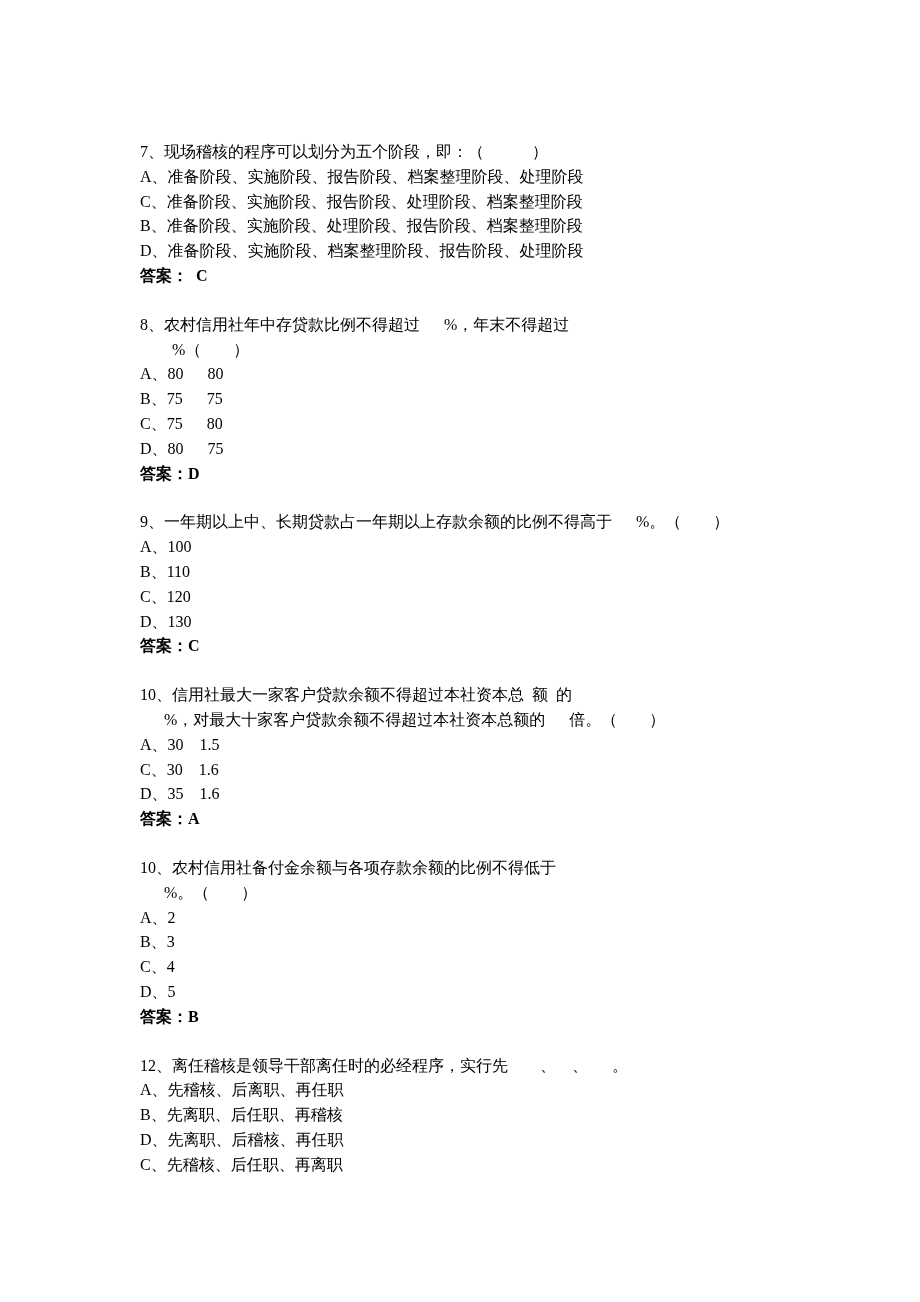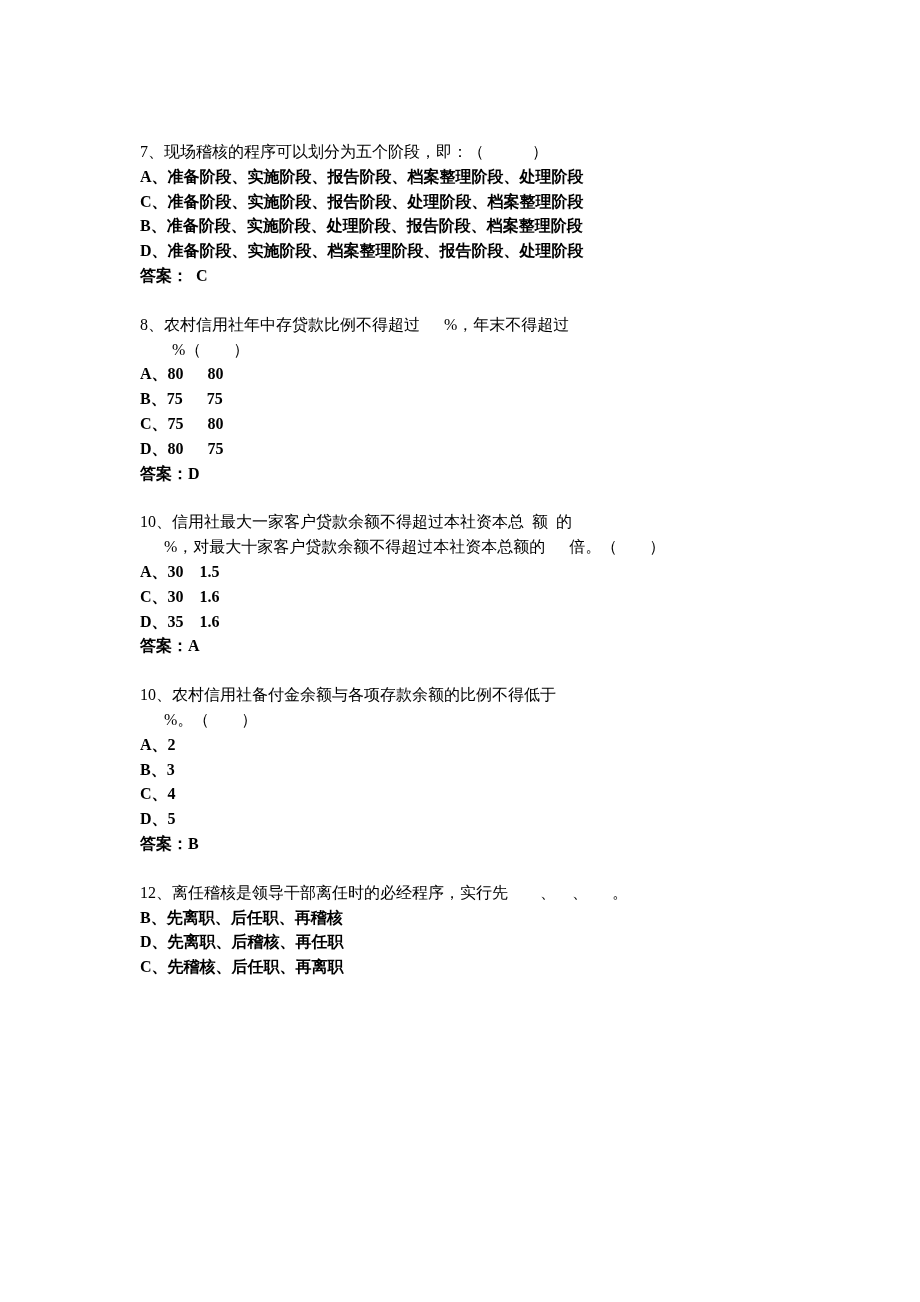--- a/index.html
+++ b/index.html
@@ -18,21 +18,20 @@
     box-sizing: border-box;
   }
   .question {
     margin-bottom: 24px;
   }
   .q-text {
     white-space: pre-wrap;
   }
   .option {
     white-space: pre-wrap;
-    font-weight: bold;
   }
   .answer {
     white-space: pre-wrap;
     font-weight: bold;
   }
 </style>
 </head>
 <body>
 
 <div class="page">
@@ -49,20 +48,28 @@
   <div class="question">
     <div class="q-text">8、农村信用社年中存贷款比例不得超过      %，年末不得超过
         %（        ）</div>
     <div class="option">A、80      80</div>
     <div class="option">B、75      75</div>
     <div class="option">C、75      80</div>
     <div class="option">D、80      75</div>
     <div class="answer">答案：D</div>
   </div>
 
+  <div class="question">
+    <div class="q-text">9、一年期以上中、长期贷款占一年期以上存款余额的比例不得高于      %。（        ）</div>
+    <div class="option">A、100</div>
+    <div class="option">B、110</div>
+    <div class="option">C、120</div>
+    <div class="option">D、130</div>
+    <div class="answer">答案：C</div>
+  </div>
 
   <div class="question">
     <div class="q-text">10、信用社最大一家客户贷款余额不得超过本社资本总  额  的
       %，对最大十家客户贷款余额不得超过本社资本总额的      倍。（        ）</div>
     <div class="option">A、30    1.5</div>
     <div class="option">C、30    1.6</div>
     <div class="option">D、35    1.6</div>
     <div class="answer">答案：A</div>
   </div>
 
@@ -71,19 +78,20 @@
       %。（        ）</div>
     <div class="option">A、2</div>
     <div class="option">B、3</div>
     <div class="option">C、4</div>
     <div class="option">D、5</div>
     <div class="answer">答案：B</div>
   </div>
 
   <div class="question">
     <div class="q-text">12、离任稽核是领导干部离任时的必经程序，实行先        、    、      。</div>
+    <div class="option">A、先稽核、后离职、再任职</div>
     <div class="option">B、先离职、后任职、再稽核</div>
     <div class="option">D、先离职、后稽核、再任职</div>
     <div class="option">C、先稽核、后任职、再离职</div>
     <div class="answer"></div>
   </div>
 
 </div>
 
 </body></html>

